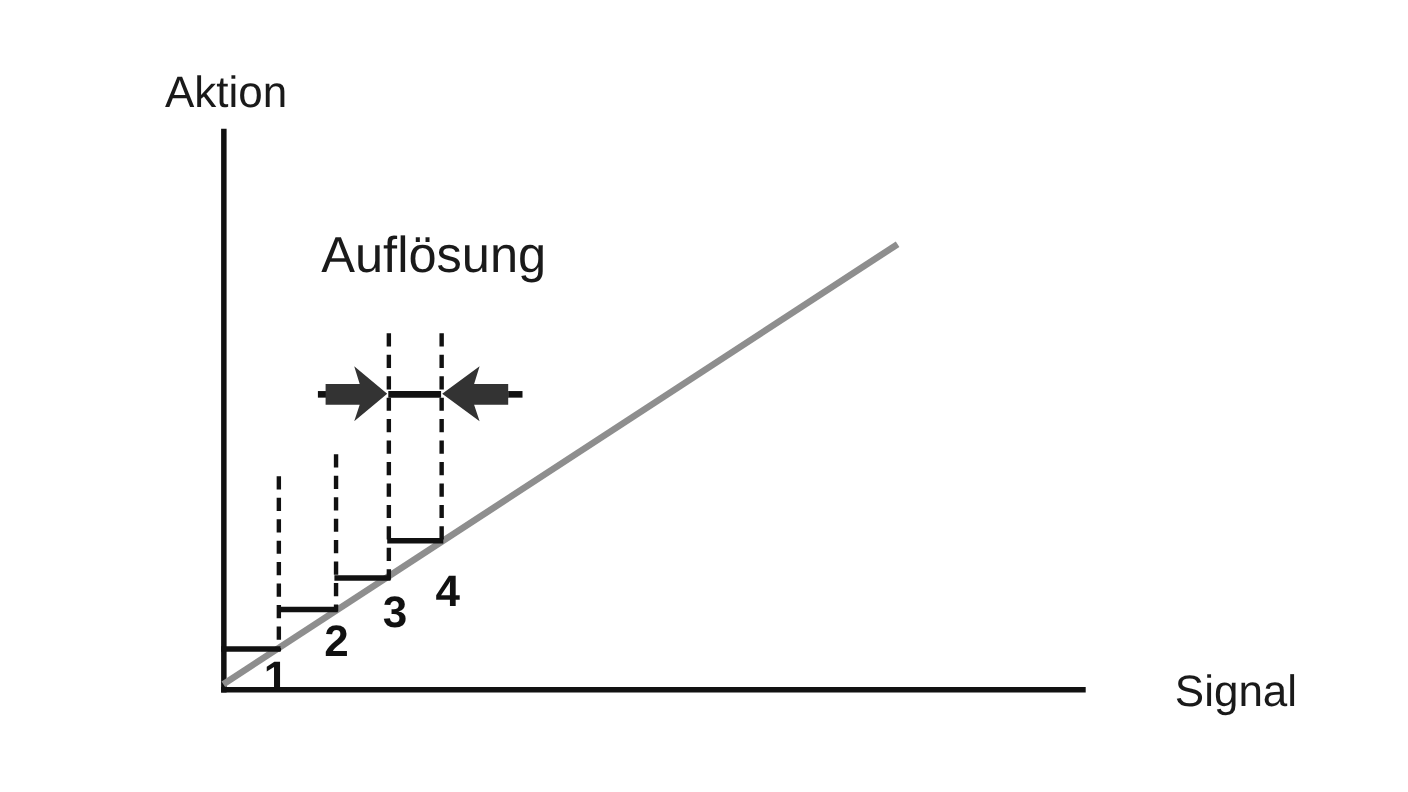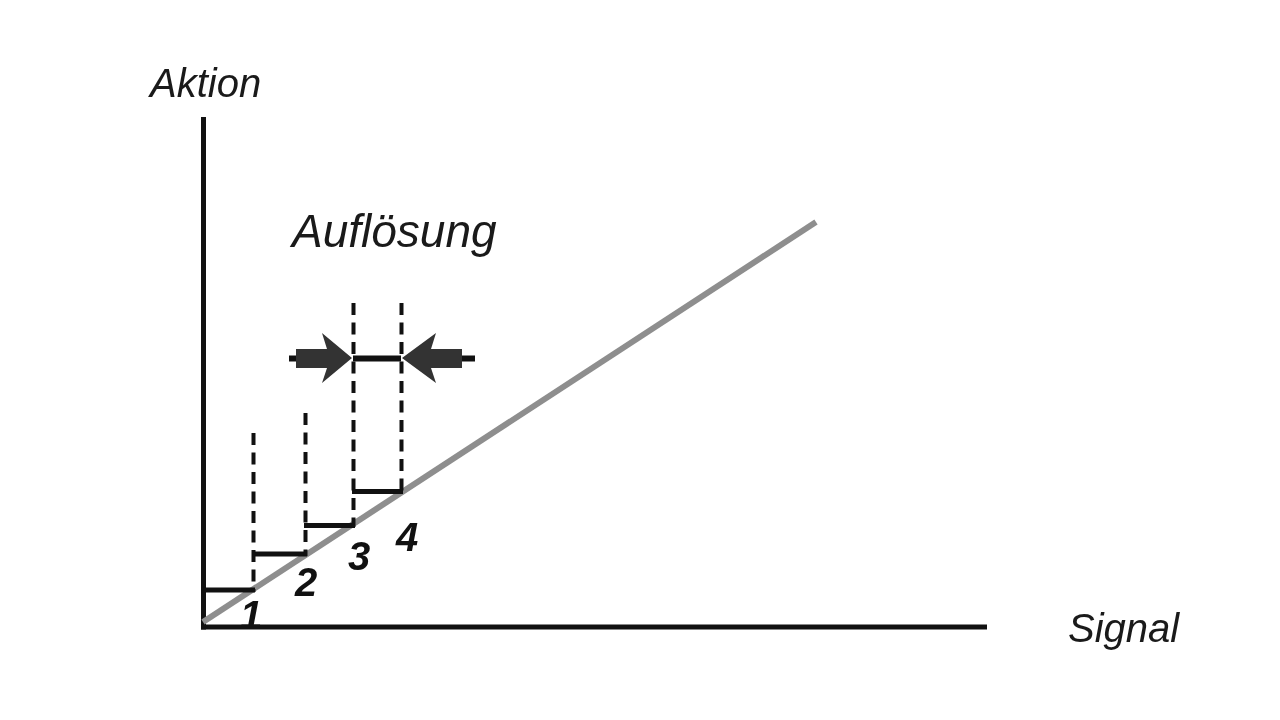--- a/index.html
+++ b/index.html
@@ -9,21 +9,20 @@
     width: 1280px;
     height: 720px;
     overflow: hidden;
     font-family: "Liberation Sans", sans-serif;
   }
   .canvas {
     position: relative;
     width: 1280px;
     height: 720px;
     background: #ffffff;
-    font-style: italic;
   }
   svg { display: block; }
   .axis-label {
     font-size: 40px;
     fill: #1a1a1a;
     font-family: "Liberation Sans", sans-serif;
   }
   .annotation-label {
     font-size: 46px;
     fill: #1a1a1a;

